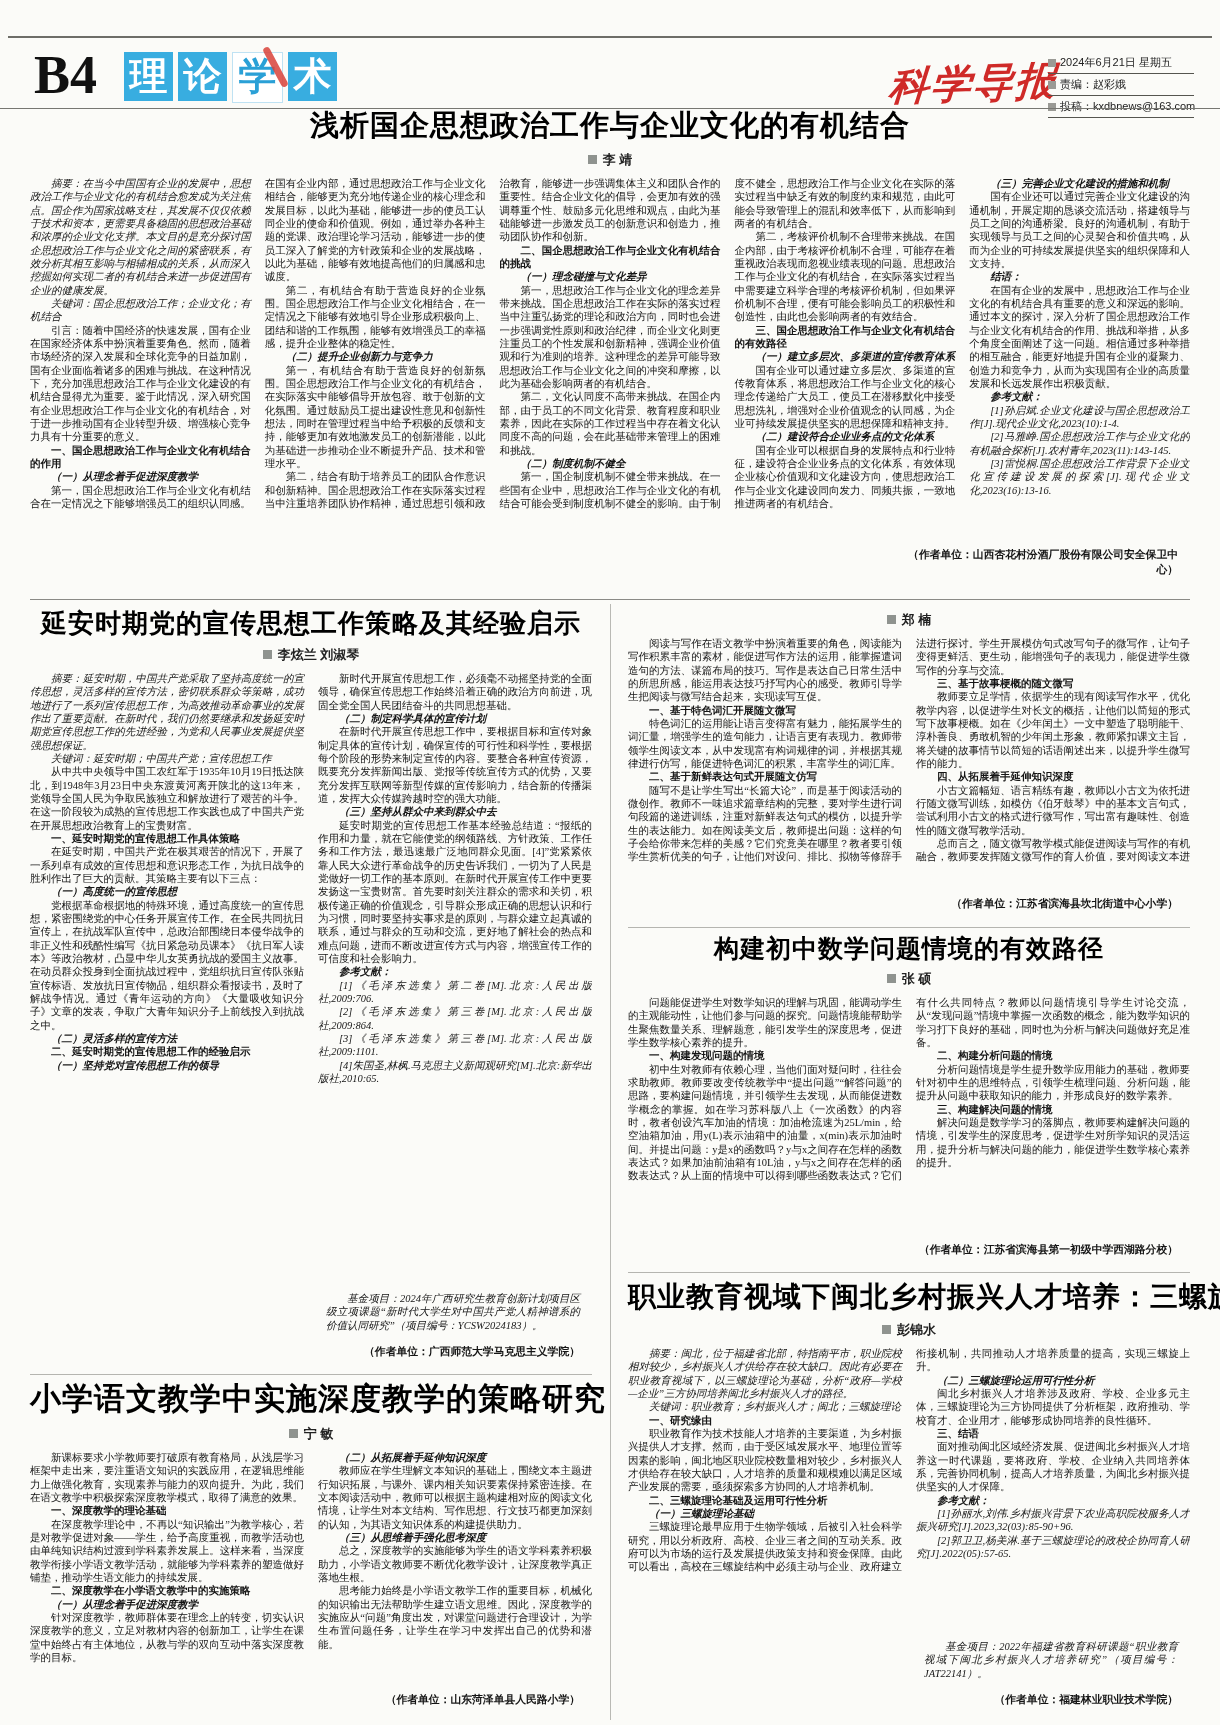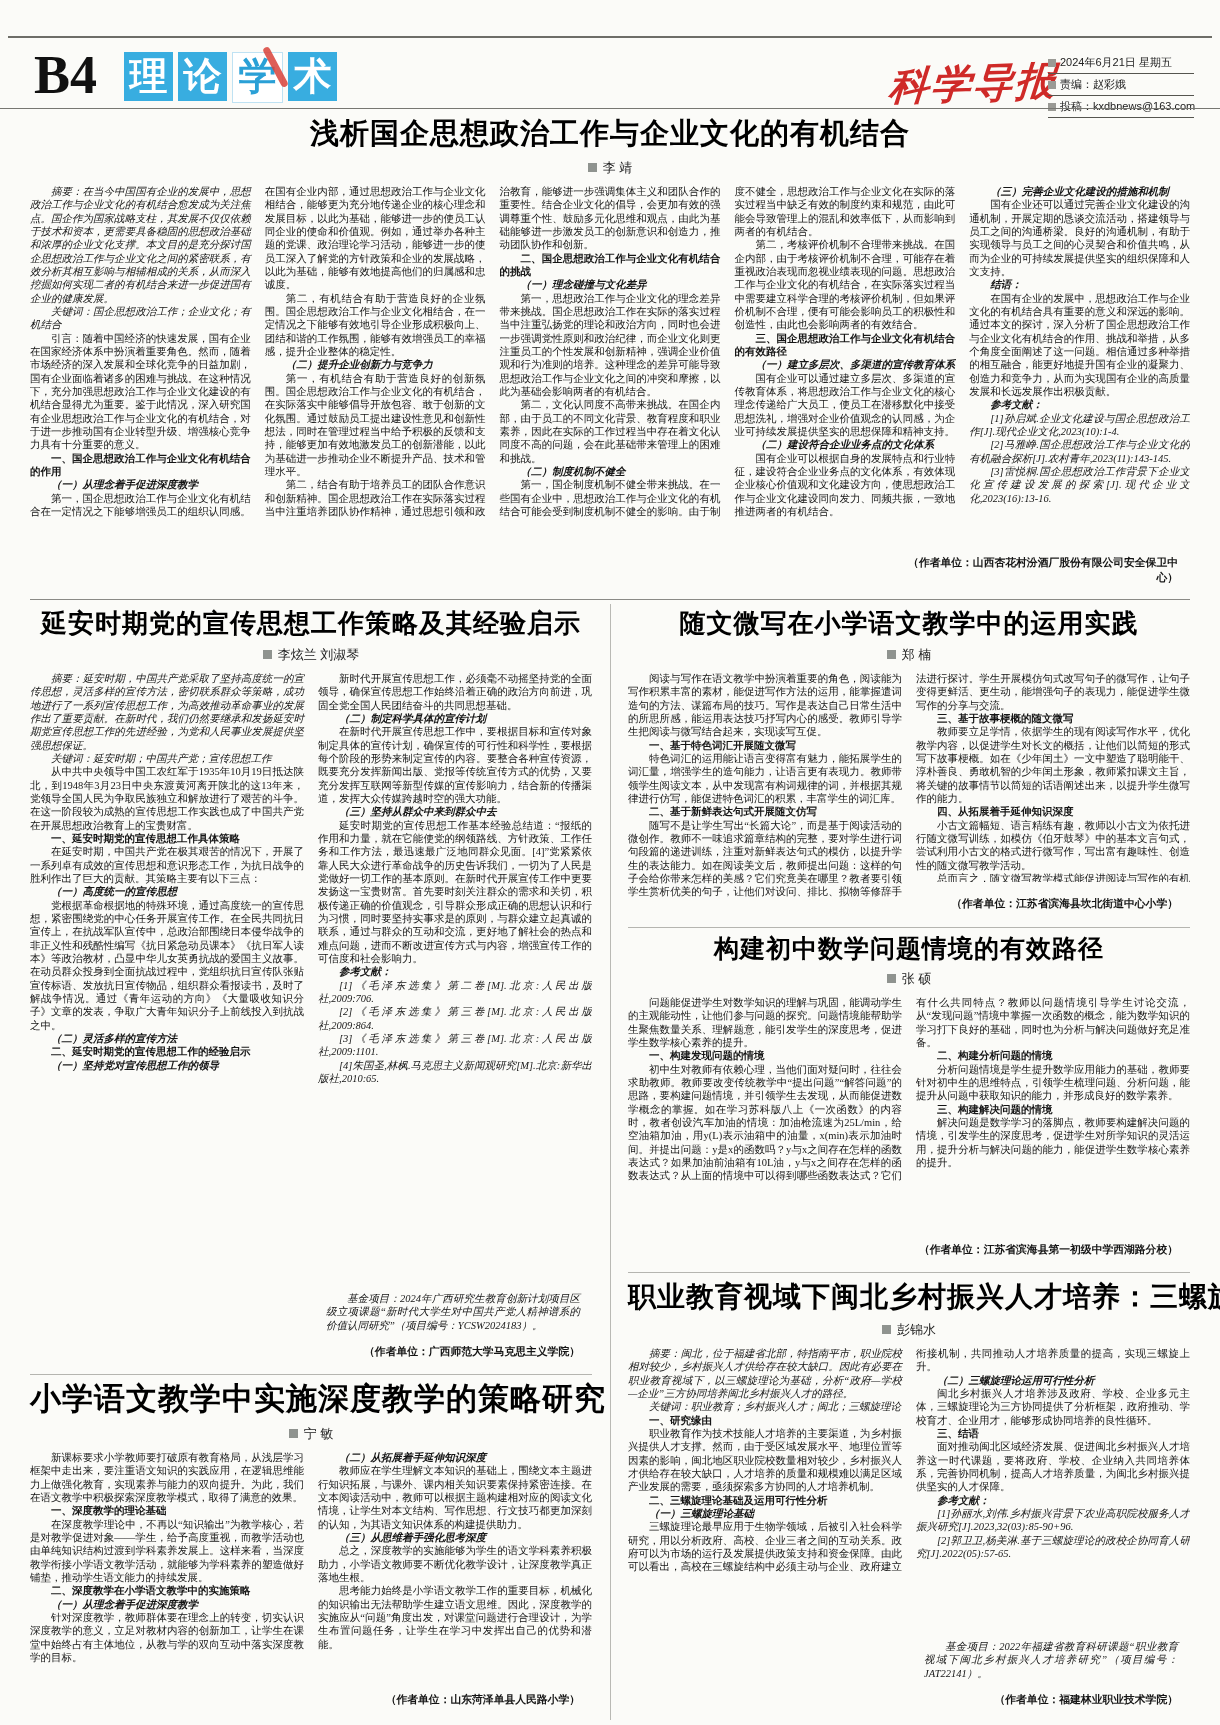--- a/index.html
+++ b/index.html
@@ -25,21 +25,21 @@
         color:#cf2a28;transform:skewX(-6deg) rotate(-2deg);letter-spacing:2px;white-space:nowrap;}
   .head-info{position:absolute;left:1048px;top:52px;width:146px;font-family:"Liberation Sans",sans-serif;
         font-size:11px;color:#222;}
   .head-info .line{padding:3px 0 3px 0;border-bottom:1px solid #55554f;display:flex;align-items:center;gap:4px;white-space:nowrap;}
   .sq{display:inline-block;width:8px;height:8px;background:#9a9a95;flex:0 0 auto;}
 
   
   .article{position:absolute;}
   .title{margin:0;text-align:center;font-family:"Liberation Sans",sans-serif;font-weight:bold;color:#000;
          letter-spacing:1px;white-space:nowrap;}
-  .author{text-align:center;font-family:"Liberation Sans",sans-serif;font-size:13px;font-weight:normal;
+  .author{text-align:center;font-family:"Liberation Sans",sans-serif;font-size:13px;font-weight:bold;
           margin:5px 0 8px;color:#222;}
   .author .sq{width:9px;height:9px;background:#8f938f;margin-right:6px;}
   .body{column-gap:14px;text-align:justify;font-size:10.5px;line-height:1.27;overflow:hidden;}
   .cols5{column-count:5;}
   .cols2{column-count:2;}
   .body p{margin:0;text-indent:2em;}
   .body .h1{font-family:"Liberation Sans",sans-serif;font-weight:bold;}
   .body .h2,.body .refh{font-weight:bold;font-style:italic;}
   .body .abs,.body .kw,.body .ref{font-style:italic;}
   .tail{position:absolute;right:0;bottom:0;background:#fbfbf8;padding:2px 0 1px 10px;}
@@ -76,21 +76,21 @@
       </div>
   </div>
   <div class="rule head-rule"></div>
 
   <div class="rule" style="left:30px;width:1160px;top:599px;"></div>
   <div class="vrule" style="left:610px;top:604px;height:1116px;"></div>
   <div class="rule" style="left:628px;width:562px;top:927px;background:#b5b5b0;"></div>
   <div class="rule" style="left:628px;width:562px;top:1272px;background:#b5b5b0;"></div>
   <div class="rule" style="left:30px;width:562px;top:1374px;background:#b5b5b0;"></div>
 
-  <section class="article" style="left:30px;top:114px;width:1160px;height:484px;">
+  <section class="article" style="left:30px;top:106px;width:1160px;height:484px;">
     <h1 class="title" style="font-size:29px;">浅析国企思想政治工作与企业文化的有机结合</h1>
     <div class="author"><span class="sq"></span><span>李 靖</span></div>
     <div class="body cols5" style="height:404px;">
         <p class="abs">摘要：在当今中国国有企业的发展中，思想政治工作与企业文化的有机结合愈发成为关注焦点。国企作为国家战略支柱，其发展不仅仅依赖于技术和资本，更需要具备稳固的思想政治基础和浓厚的企业文化支撑。本文目的是充分探讨国企思想政治工作与企业文化之间的紧密联系，有效分析其相互影响与相辅相成的关系，从而深入挖掘如何实现二者的有机结合来进一步促进国有企业的健康发展。</p>
         <p class="kw">关键词：国企思想政治工作；企业文化；有机结合</p>
         <p>引言：随着中国经济的快速发展，国有企业在国家经济体系中扮演着重要角色。然而，随着市场经济的深入发展和全球化竞争的日益加剧，国有企业面临着诸多的困难与挑战。在这种情况下，充分加强思想政治工作与企业文化建设的有机结合显得尤为重要。鉴于此情况，深入研究国有企业思想政治工作与企业文化的有机结合，对于进一步推动国有企业转型升级、增强核心竞争力具有十分重要的意义。</p>
         <p class="h1">一、国企思想政治工作与企业文化有机结合的作用</p>
         <p class="h2">（一）从理念着手促进深度教学</p>
         <p>第一，国企思想政治工作与企业文化有机结合在一定情况之下能够增强员工的组织认同感。在国有企业内部，通过思想政治工作与企业文化相结合，能够更为充分地传递企业的核心理念和发展目标，以此为基础，能够进一步的使员工认同企业的使命和价值观。例如，通过举办各种主题的党课、政治理论学习活动，能够进一步的使员工深入了解党的方针政策和企业的发展战略，以此为基础，能够有效地提高他们的归属感和忠诚度。</p>
         <p>第二，有机结合有助于营造良好的企业氛围。国企思想政治工作与企业文化相结合，在一定情况之下能够有效地引导企业形成积极向上、团结和谐的工作氛围，能够有效增强员工的幸福感，提升企业整体的稳定性。</p>
@@ -148,21 +148,20 @@
         <p class="ref">[3]《毛泽东选集》第三卷[M].北京:人民出版社,2009:1101.</p>
         <p class="ref">[4]朱国圣,林枫.马克思主义新闻观研究[M].北京:新华出版社,2010:65.</p>
       </div>
     <div class="tail" style="width:278px;">
       <p class="fund">基金项目：2024年广西研究生教育创新计划项目区级立项课题“新时代大学生对中国共产党人精神谱系的价值认同研究”（项目编号：YCSW2024183）。</p>
       <p class="attr">（作者单位：广西师范大学马克思主义学院）</p>
     </div>
   </section>
 
   <section class="article" style="left:628px;top:606px;width:562px;height:318px;">
-    <h1 class="title" style="font-size:26px;">随文微写在小学语文教学中的运用实践</h1>
     <div class="author"><span class="sq"></span><span>郑 楠</span></div>
     <div class="body cols2" style="height:236px;">
         <p>阅读与写作在语文教学中扮演着重要的角色，阅读能为写作积累丰富的素材，能促进写作方法的运用，能掌握遣词造句的方法、谋篇布局的技巧。写作是表达自己日常生活中的所思所感，能运用表达技巧抒写内心的感受。教师引导学生把阅读与微写结合起来，实现读写互促。</p>
         <p class="h1">一、基于特色词汇开展随文微写</p>
         <p>特色词汇的运用能让语言变得富有魅力，能拓展学生的词汇量，增强学生的造句能力，让语言更有表现力。教师带领学生阅读文本，从中发现富有构词规律的词，并根据其规律进行仿写，能促进特色词汇的积累，丰富学生的词汇库。</p>
         <p class="h1">二、基于新鲜表达句式开展随文仿写</p>
         <p>随写不是让学生写出“长篇大论”，而是基于阅读活动的微创作。教师不一味追求篇章结构的完整，要对学生进行词句段篇的递进训练，注重对新鲜表达句式的模仿，以提升学生的表达能力。如在阅读美文后，教师提出问题：这样的句子会给你带来怎样的美感？它们究竟美在哪里？教者要引领学生赏析优美的句子，让他们对设问、排比、拟物等修辞手法进行探讨。学生开展模仿句式改写句子的微写作，让句子变得更鲜活、更生动，能增强句子的表现力，能促进学生微写作的分享与交流。</p>
         <p class="h1">三、基于故事梗概的随文微写</p>
         <p>教师要立足学情，依据学生的现有阅读写作水平，优化教学内容，以促进学生对长文的概括，让他们以简短的形式写下故事梗概。如在《少年闰土》一文中塑造了聪明能干、淳朴善良、勇敢机智的少年闰土形象，教师紧扣课文主旨，将关键的故事情节以简短的话语阐述出来，以提升学生微写作的能力。</p>
         <p class="h1">四、从拓展着手延伸知识深度</p>

